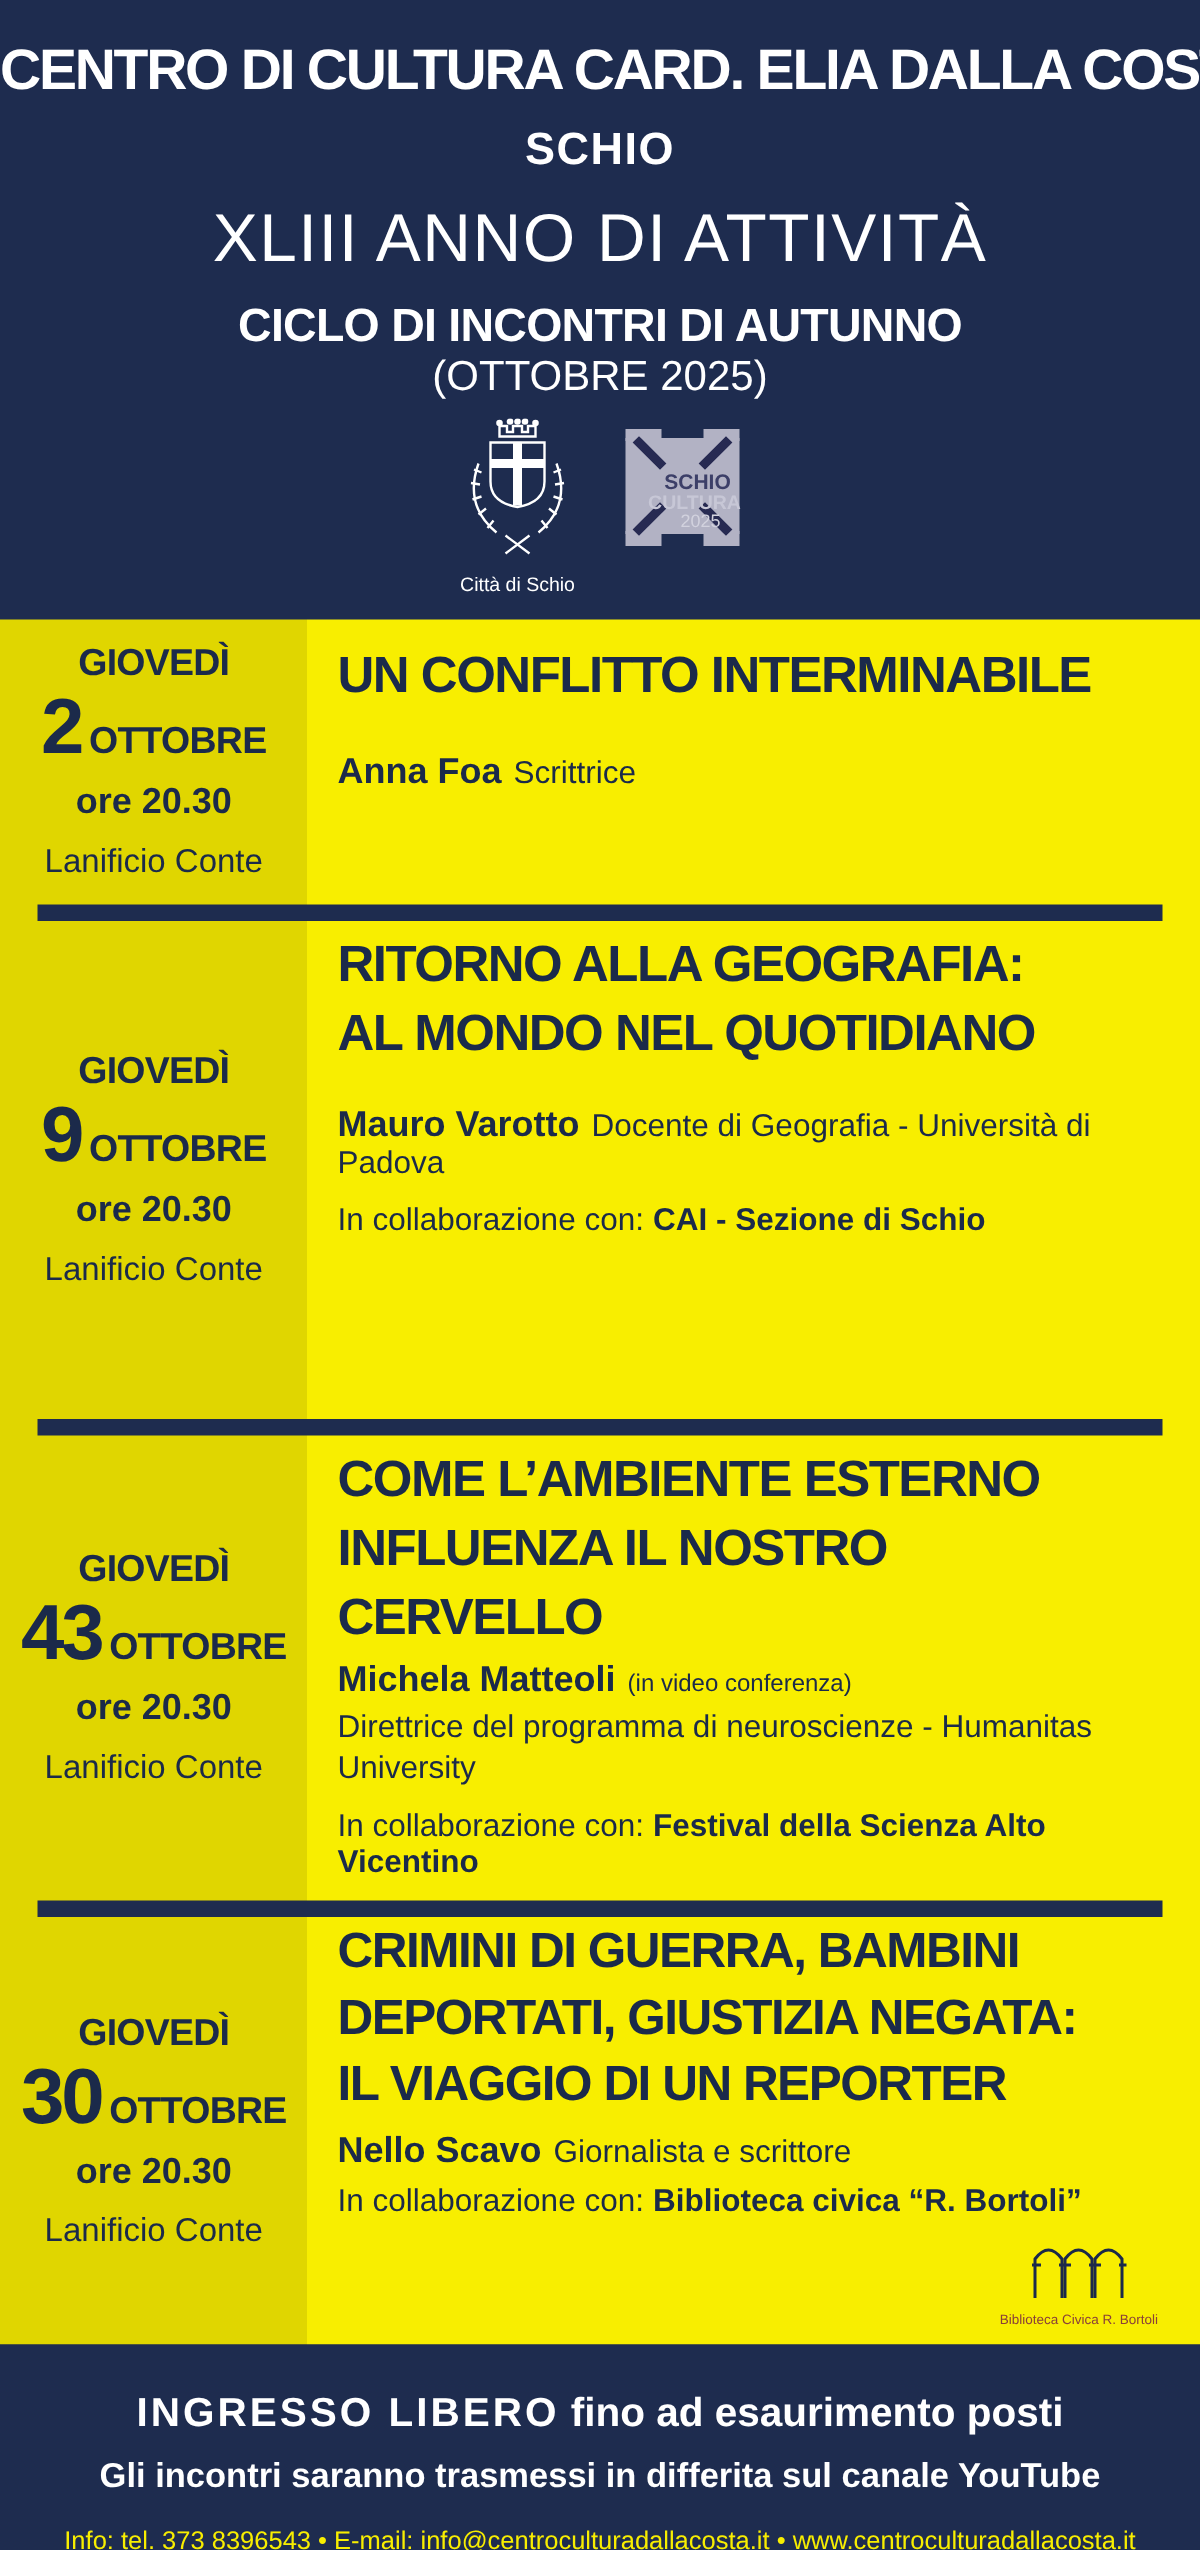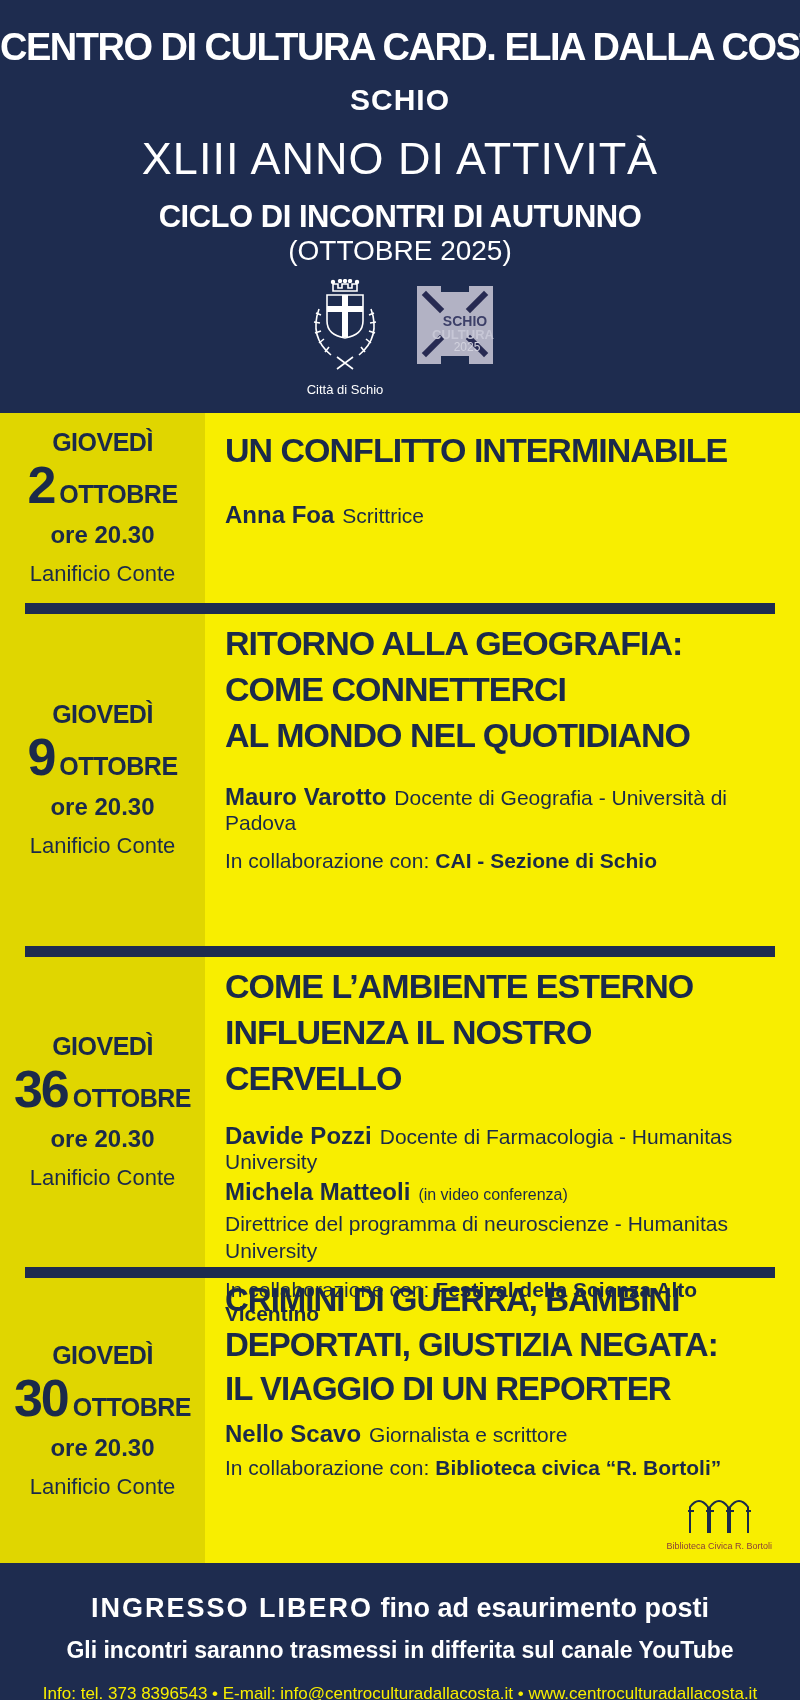--- a/index.html
+++ b/index.html
@@ -148,53 +148,49 @@
       <div class="daterow">
         <span class="daynum">9</span>
         <span class="month">OTTOBRE</span>
       </div>
       <div class="time">ore 20.30</div>
       <div class="venue">Lanificio Conte</div>
     </div>
     <div class="right pt22">
       <div class="etitle">
         <div>RITORNO ALLA GEOGRAFIA:</div>
-        <div>COME CONNETTERCI</div>
         <div>AL MONDO NEL QUOTIDIANO</div>
       </div>
       <div class="speaker mt24">
         <span class="name">Mauro Varotto</span><span class="role">Docente di Geografia - Università di Padova</span>
       </div>
       <div class="collab mt14">
         <span>In collaborazione con:</span><span class="cname">CAI - Sezione di Schio</span>
       </div>
     </div>
   </div>
 
   <div class="divider">
       <div class="bar"></div>
     </div>
 
   <div class="block b3">
     <div class="left">
       <div class="weekday">GIOVEDÌ</div>
       <div class="daterow">
-        <span class="daynum">36</span>
+        <span class="daynum">43</span>
         <span class="month">OTTOBRE</span>
       </div>
       <div class="time">ore 20.30</div>
       <div class="venue">Lanificio Conte</div>
     </div>
     <div class="right pt22">
       <div class="etitle">
         <div>COME L’AMBIENTE ESTERNO</div>
         <div>INFLUENZA IL NOSTRO CERVELLO</div>
-      </div>
-      <div class="speaker mt20">
-        <span class="name">Davide Pozzi</span><span class="role">Docente di Farmacologia - Humanitas University</span>
       </div>
       <div class="speaker" style="margin-top:4px;">
         <span class="name">Michela Matteoli</span><span class="role-small">(in video conferenza)</span>
       </div>
       <div class="extra-role">Direttrice del programma di neuroscienze - Humanitas University</div>
       <div class="collab mt14">
         <span>In collaborazione con:</span><span class="cname">Festival della Scienza Alto Vicentino</span>
       </div>
     </div>
   </div>

